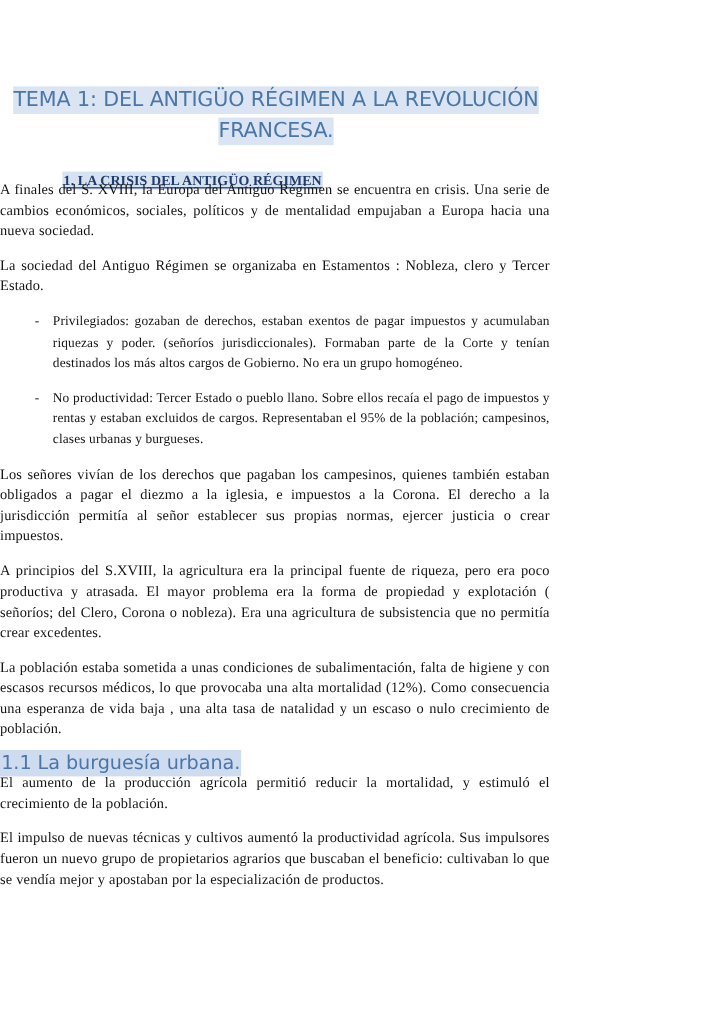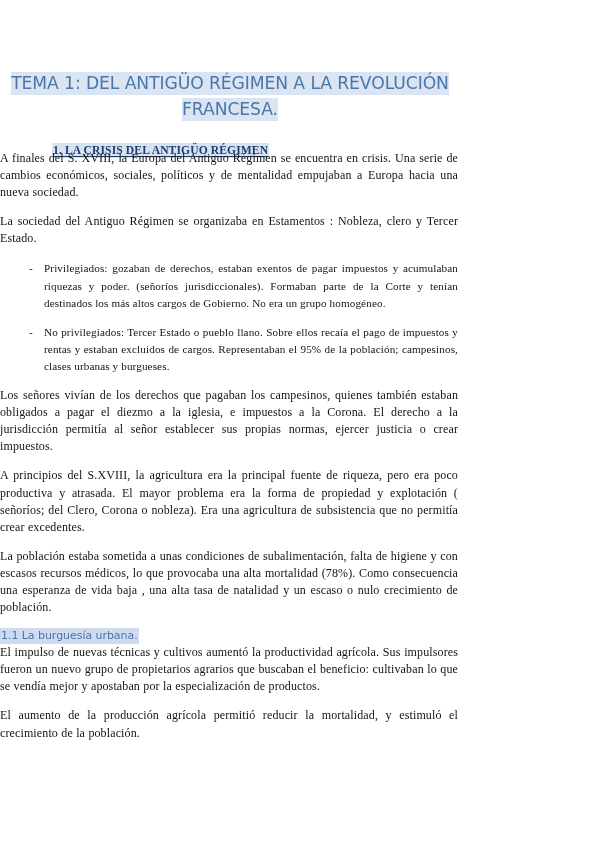--- a/index.html
+++ b/index.html
@@ -72,21 +72,21 @@
     text-decoration: underline;
     text-underline-offset: 2px;
     padding: 1px 1px 1px 1px;
   }
 
   
   .sub-heading {
     margin: 0 0 1px 0;
     font-family: "DejaVu Sans", "Liberation Sans", sans-serif;
     font-weight: 400;
-    font-size: 11px;
+    font-size: 16px;
     line-height: 15px;
     color: #4a76a8;
     letter-spacing: -0.05px;
   }
   .sub-heading .hl {
     background: #cfdcf0;
     padding: 1px 1px 2px 1px;
   }
 
   
@@ -155,31 +155,31 @@
 
     <p class="para">A finales del S. XVIII, la Europa del Antiguo Régimen se encuentra en crisis. Una serie de cambios económicos, sociales, políticos y de mentalidad empujaban a Europa hacia una nueva sociedad.</p>
 
     <p class="para tight">La sociedad del Antiguo Régimen se organizaba en Estamentos : Nobleza, clero y Tercer Estado.</p>
 
     <ul class="bullets">
       <li>
         <span class="dash">-</span><b class="lead">Privilegiados:</b><span> gozaban de derechos, estaban exentos de pagar impuestos y acumulaban riquezas y poder. (señoríos jurisdiccionales). Formaban parte de la Corte y tenían destinados los más altos cargos de Gobierno. No era un grupo homogéneo.</span>
       </li>
       <li>
-        <span class="dash">-</span><b class="lead">No privilegiados:</b><span> Tercer Estado o pueblo llano. Sobre ellos recaía el pago de impuestos y rentas y estaban excluidos de cargos. Representaban el 95% de la población; campesinos, clases urbanas y burgueses.</span>
+        <span class="dash">-</span><b class="lead">No productividad:</b><span> Tercer Estado o pueblo llano. Sobre ellos recaía el pago de impuestos y rentas y estaban excluidos de cargos. Representaban el 95% de la población; campesinos, clases urbanas y burgueses.</span>
       </li>
     </ul>
 
     <p class="para">Los señores vivían de los derechos que pagaban los campesinos, quienes también estaban obligados a pagar el diezmo a la iglesia, e impuestos a la Corona. El derecho a la jurisdicción permitía al señor establecer sus propias normas, ejercer justicia o crear impuestos.</p>
 
     <p class="para">A principios del S.XVIII, la agricultura era la principal fuente de riqueza, pero era poco productiva y atrasada. El mayor problema era la forma de propiedad y explotación ( señoríos; del Clero, Corona o nobleza). Era una agricultura de subsistencia que no permitía crear excedentes.</p>
 
-    <p class="para">La población estaba sometida a unas condiciones de subalimentación, falta de higiene y con escasos recursos médicos, lo que provocaba una alta mortalidad (78%). Como consecuencia una esperanza de vida baja , una alta tasa de natalidad y un escaso o nulo crecimiento de población.</p>
+    <p class="para">La población estaba sometida a unas condiciones de subalimentación, falta de higiene y con escasos recursos médicos, lo que provocaba una alta mortalidad (12%). Como consecuencia una esperanza de vida baja , una alta tasa de natalidad y un escaso o nulo crecimiento de población.</p>
 
 
     <div class="sub-heading"><span class="hl">1.1 La burguesía urbana.</span></div>
 
+    <p class="para">El aumento de la producción agrícola permitió reducir la mortalidad, y estimuló el crecimiento de la población.</p>
+
     <p class="para">El impulso de nuevas técnicas y cultivos aumentó la productividad agrícola. Sus impulsores fueron un nuevo grupo de propietarios agrarios que buscaban el beneficio: cultivaban lo que se vendía mejor y apostaban por la especialización de productos.</p>
-
-    <p class="para">El aumento de la producción agrícola permitió reducir la mortalidad, y estimuló el crecimiento de la población.</p>
 
   </div>
 </div>
 
 </body></html>

